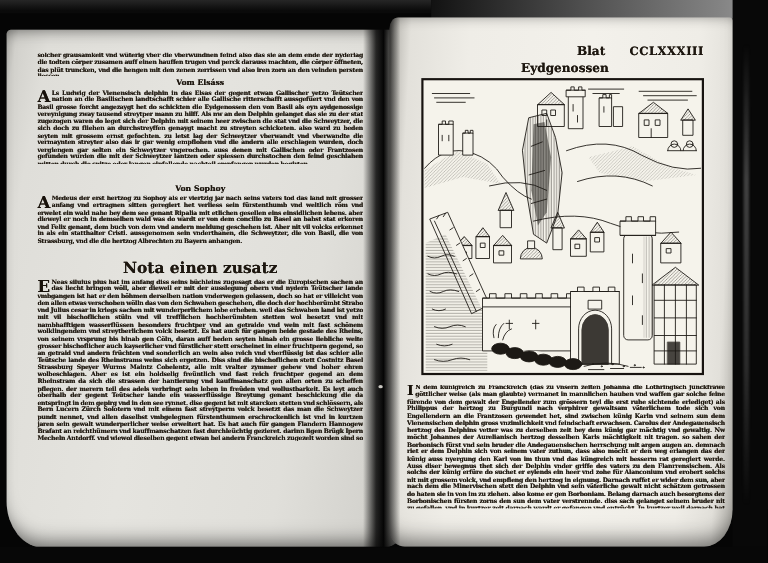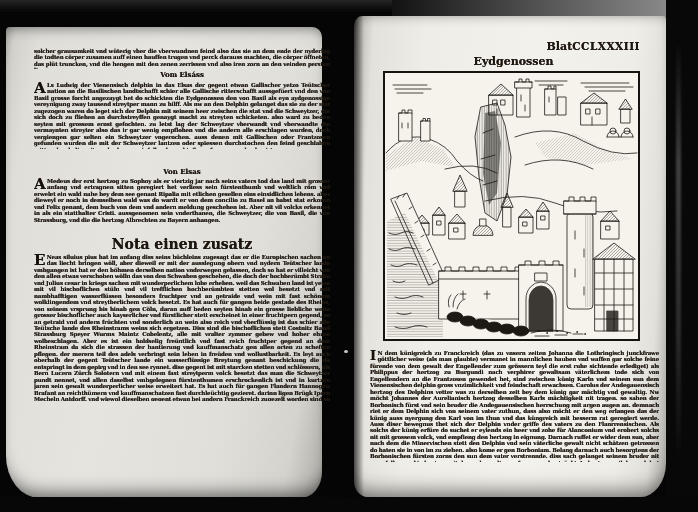--- a/index.html
+++ b/index.html
@@ -11,21 +11,21 @@
   .top-edge-left{position:absolute;left:0;top:0;width:392px;height:12px;
             background:linear-gradient(to bottom,#262626,#0a0a0a 80%);}
   .right-band{position:absolute;left:666px;top:0;width:32px;height:512px;background:#080808;}
   .cover-highlight{position:absolute;left:676px;top:40px;width:5px;height:420px;filter:blur(1px);
             background:linear-gradient(to bottom,rgba(120,120,120,0),rgba(110,110,110,.55) 30%,rgba(85,85,85,.45) 70%,rgba(60,60,60,0));}
   .bottom-band{position:absolute;left:0;top:497px;width:698px;height:15px;background:#070707;}
   
   .page-left{position:absolute;left:6px;top:27px;width:316px;height:471px;
       border-radius:4px 10px 22px 34px/4px 10px 26px 42px;
       background:linear-gradient(101deg,#b5b4af 0%,#d2d1cc 2.5%,#dfded9 9%,#e5e4df 40%,#e0dfda 72%,#d4d3ce 90%,#b4b3ae 98%,#93928d 100%);
-      box-shadow:inset 0 10px 14px -10px rgba(0,0,0,.55), inset 0 -16px 18px -12px rgba(0,0,0,.6);}
+      box-shadow:inset 0 10px 14px -10px rgba(0,0,0,.55), inset 0 -16px 18px -12px rgba(0,0,0,.6);padding-left:48px;}
   .page-right{position:absolute;left:354px;top:16px;width:312px;height:481px;
       border-radius:8px 3px 26px 14px/10px 3px 34px 16px;
       background:linear-gradient(93deg,#8f8d88 0%,#bbb9b3 1.5%,#e3e1db 6%,#efede7 22%,#f3f1eb 55%,#efede7 84%,#e2e0da 94%,#b5b3ad 100%);
       box-shadow:inset 0 8px 12px -9px rgba(0,0,0,.4), inset 0 -18px 20px -13px rgba(0,0,0,.55);}
   .gutter-shadow{position:absolute;left:330px;top:14px;width:34px;height:484px;pointer-events:none;z-index:3;
       background:linear-gradient(to right,rgba(5,5,5,0) 0%,rgba(5,5,5,.85) 35%,#050505 55%,rgba(5,5,5,.35) 85%,rgba(5,5,5,0));}
   .speck{position:absolute;left:344px;top:350px;width:4px;height:3px;border-radius:50%;background:#c9c7c1;z-index:4;}
   
   .bl{position:absolute;font-size:5.5px;line-height:6.45px;letter-spacing:-0.18px;word-spacing:-0.3px;
       text-align:justify;font-weight:700;color:#221c14;overflow:hidden;
@@ -37,42 +37,42 @@
   .lp-cont{left:28px;top:21px;width:296px;height:21px;}
   .lp-h1{left:28px;top:43px;width:296px;font-size:7px;}
   .lp-p1{left:28px;top:55px;width:296px;height:67px;}
   .lp-h2{left:28px;top:140px;width:296px;font-size:7px;}
   .lp-p2{left:28px;top:151px;width:296px;height:47px;}
   .lp-h3{left:28px;top:209px;width:296px;font-size:14px;}
   .lp-p3{left:28px;top:227px;width:296px;height:147px;}
   
   .rp-folio{position:absolute;right:26px;top:24px;font-weight:700;font-size:11px;color:#1d1710;
             text-shadow:0 0 .4px rgba(30,22,12,.9);}
-  .rp-folio .num{margin-left:0;font-size:10.5px;letter-spacing:.5px;}
+  .rp-folio .num{margin-left:22px;font-size:10.5px;letter-spacing:.5px;}
   .rp-title{left:31px;top:39px;width:257px;font-size:11px;}
   .rp-woodcut{position:absolute;left:29px;top:55px;width:257px;height:270px;border:2px solid #171310;
               box-sizing:border-box;background:#f5f3eb;}
   .rp-woodcut svg{display:block;width:100%;height:100%;}
   .rp-para{left:16px;top:334px;width:289px;height:112px;}
   .wc{stroke:#1c1915;fill:none;stroke-width:.8;stroke-linecap:round;stroke-linejoin:round;}
 </style>
 </head>
 <body>
 
 <div class="stage">
   <div class="top-edge-left"></div>
   <div class="top-edge"></div>
   <div class="right-band"></div>
   <div class="cover-highlight"></div>
 
   <div class="page-left">
     <div class="bl lp-cont">solcher grausamkeit vnd wüterig vber die vberwundnen feind also das sie an dem ende der nyderlag die todten cörper zusamen auff einen hauffen trugen vnd perck darauss machten, die cörper öffneten, das plüt truncken, vnd die hengen mit den zenen zerrissen vnd also iren zorn an den veinden persten liessen.</div>
     <div class="hd lp-h1">Vom Elsáss</div>
     <div class="bl lp-p1"><span class="cap">A</span><span>Ls Ludwig der Vienensisch delphin in das Elsas der gegent etwan Gallischer yetzo Teütscher nation an die Basilischen landtschafft schier alle Gallische ritterschafft aussgefüert vnd den von Basil grosse forcht angezaygt het do schickten die Eydgenossen den von Basil als eyn aydgenossige vereynigung zway tausend streytper mann zu hilff. Als nw an den Delphin gelanget das sie zu der stat zugezogen waren do leget sich der Delphin mit seinem heer zwischen die stat vnd die Schweytzer, die sich doch zu fliehen an durchstreyffen genaygt macht zu streyten schicketen. also ward zu beden seyten mit grossem ernst gefochten. zu letst lag der Schweytzer vberwandt vnd vberwandte die vermaynten streyter also das ir gar wenig empflohen vnd die andern alle erschlagen wurden, doch vergiengen gar selten ein Schweytzer vngerochen. auss denen mit Gallischen oder Frantzosen gefunden wurden die mit der Schweytzer lantzen oder spiessen durchstochen den feind geschlahen mitten durch die spitze oder langen einfallende nachteil empfangen wurden begirten.</span></div>
-    <div class="hd lp-h2">Von Elsas</div>
+    <div class="hd lp-h2">Von Sophoy</div>
     <div class="bl lp-p2"><span class="cap">A</span><span>Medeus der erst hertzog zu Sophoy als er viertzig jar nach seins vaters tod das land mit grosser anfang vnd ertragnen sitten geregiert het verliess sein fürstenthumb vnd weltlich röm vnd erwelet ein wald nahe bey dem see genant Ripalia mit etlichen gesellen eins einsidlichen lebens. aber dieweyl er noch in demselben wald was do wardt er von dem concilio zu Basel an babst stat erkoren vnd Felix genant, dem buch von dem vnd andern meldung geschehen ist. Aber nit vil volcks erkennet in als ein statthalter Cristi. aussgenomen sein vnderthanen, die Schweytzer, die von Basil, die von Strassburg, vnd die die hertzog Albrechten zu Bayern anhangen.</span></div>
     <div class="hd lp-h3">Nota einen zusatz</div>
     <div class="bl lp-p3"><span class="cap">E</span><span>Neas siluius pius hat im anfang diss seins büchleins zugesagt das er die Europischen sachen an das liecht bringen wöll, aber dieweil er mit der ausslegung obern vnd nydern Teütscher lande vmbgangen ist hat er den böhmen derselben nation vnderwegen gelassen, doch so hat er villeicht von den allen etwas verschoben wölln das von den Schwaben geschehen, die doch der hochberümbt Strabo vnd Julius cesar in kriegs sachen mit wunderperlichem lobe erheben. weil das Schwaben land ist yetzo mit vil bischoflichen stüln vnd vil trefflichen hochberümbten stetten wol besetzt vnd mit nambhafftigen wasserflüssen besonders fruchtper vnd an getraide vnd wein mit fast schönem wolklingendem vnd streytberlichem volck besetzt. Es hat auch für gangen beide gestade des Rheins, von seinem vrsprung bis hinab gen Cöln, daran auff beden seyten hinab ein grosse liebliche weite grosser bischoflicher auch kayserlicher vnd fürstlicher stett erscheinet in einer fruchtpern gegend, so an getraid vnd andern früchten vnd sonderlich an wein also reich vnd vberflüssig ist das schier alle Teütsche lande des Rheinstrams weins sich ergetzen. Diss sind die bischoflichen stett Costnitz Basel Strassburg Speyer Wurms Maintz Cobelentz, alle mit vralter zymmer gebew vnd hoher ehren wolbeschlagen. Aber es ist ein holdselig freüntlich vnd fast reich fruchtper gegend an dem Rheinstram da sich die strassen der hantierung vnd kauffmanschatz gen allen orten zu scheffen pflegen. der merern teil des adels verbringt sein leben in freüden vnd wollustbarkeit. Es leyt auch oberhalb der gegent Teütscher lande ein wasserflüssige Breytung genant beschickung die da entspringt in dem gepirg vnd in den see rynnet. dise gegent ist mit starcken stetten vnd schlössern, als Bern Lucern Zürch Solotern vnd mit einem fast streytperm volck besetzt das man die Schweytzer pundt nennet, vnd allen daselbst vmbgelegnen fürstenthumen erschrockenlich ist vnd in kurtzen jaren sein gewalt wunderperlicher weise erweitert hat. Es hat auch für gangen Flandern Hannogew Brafant an reichthümern vnd kauffmanschatzen fast durchleüchtig gezieret. darinn ligen Brügk Ipern Mecheln Antdorff. vnd wiewol dieselben gegent etwan bei andern Franckreich zugezelt worden sind so reden sie doch yetzo nach erweyterung der Teütschen nation mit Teütscher zungen.</span></div>
   </div>
 
   <div class="page-right">
     <div class="rp-folio"><span>Blat</span><span class="num">CCLXXXIII</span></div>
     <div class="hd rp-title">Eydgenossen</div>
 
     <div class="rp-woodcut">

